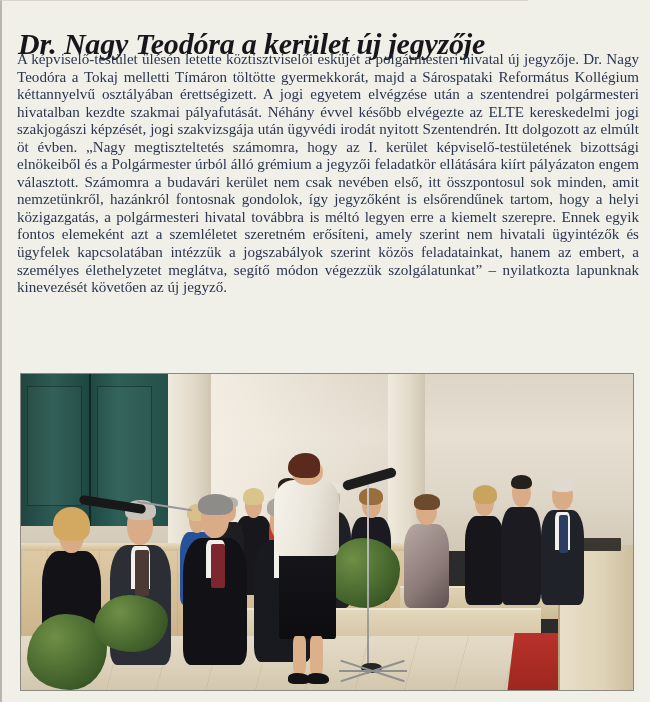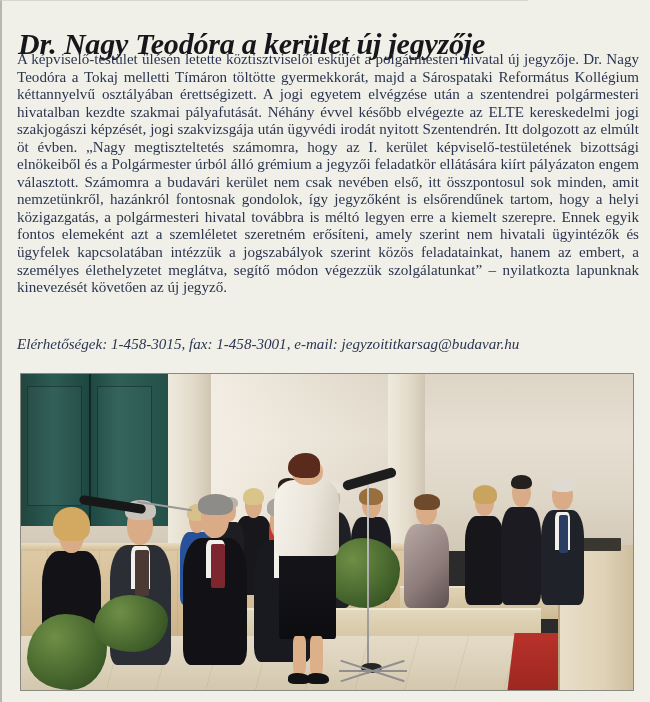--- a/index.html
+++ b/index.html
@@ -347,21 +347,20 @@
 <body>
 
 <div id="page">
 
   <h1 id="headline">Dr. Nagy Teodóra a kerület új jegyzője</h1>
 
   <div id="article-body">
     <p>A képviselő-testület ülésén letette köztisztviselői esküjét a polgármesteri hivatal új jegyzője. Dr. Nagy Teodóra a Tokaj melletti Tímáron töltötte gyermekkorát, majd a Sárospataki Református Kollégium kéttannyelvű osztályában érettségizett. A jogi egyetem elvégzése után a szentendrei polgármesteri hivatalban kezdte szakmai pályafutását. Néhány évvel később elvégezte az ELTE kereskedelmi jogi szakjogászi képzését, jogi szakvizsgája után ügyvédi irodát nyitott Szentendrén. Itt dolgozott az elmúlt öt évben. „Nagy megtiszteltetés számomra, hogy az I. kerület képviselő-testületének bizottsági elnökeiből és a Polgármester úrból álló grémium a jegyzői feladatkör ellátására kiírt pályázaton engem választott. Számomra a budavári kerület nem csak nevében első, itt összpontosul sok minden, amit nemzetünkről, hazánkról fontosnak gondolok, így jegyzőként is elsőrendűnek tartom, hogy a helyi közigazgatás, a polgármesteri hivatal továbbra is méltó legyen erre a kiemelt szerepre. Ennek egyik fontos elemeként azt a szemléletet szeretném erősíteni, amely szerint nem hivatali ügyintézők és ügyfelek kapcsolatában intézzük a jogszabályok szerint közös feladatainkat, hanem az embert, a személyes élethelyzetet meglátva, segítő módon végezzük szolgálatunkat” – nyilatkozta lapunknak kinevezését követően az új jegyző.</p>
   </div>
 
-  <div id="contact-line">Elérhetőségek: 1-458-3015, fax: 1-458-3001, e-mail: jegyzoititkarsag@budavar.hu</div>
 
   <figure id="photo-frame" style="margin:0;">
     <div id="photo">
 
       <div class="wall-beige"></div>
       <div class="wall-beige-2"></div>
       <div class="pillar" style="left:24%;width:7%;"></div>
       <div class="pillar" style="left:60%;width:6%;"></div>
       <div class="door-teal">
         <div class="door-teal-panel"></div>

